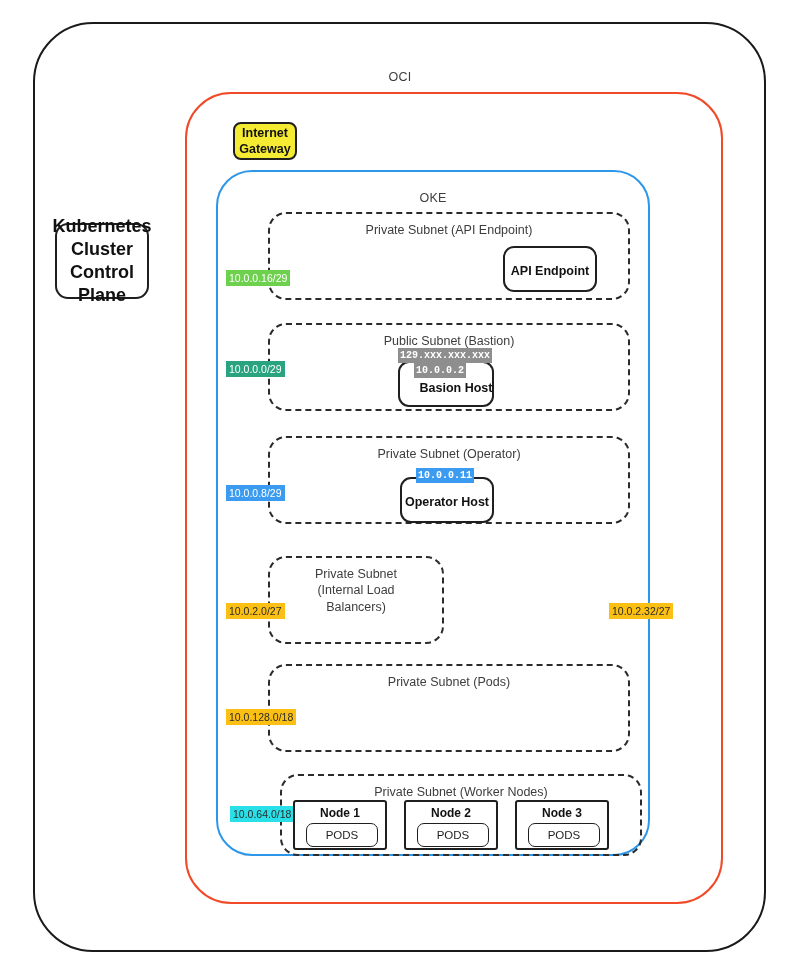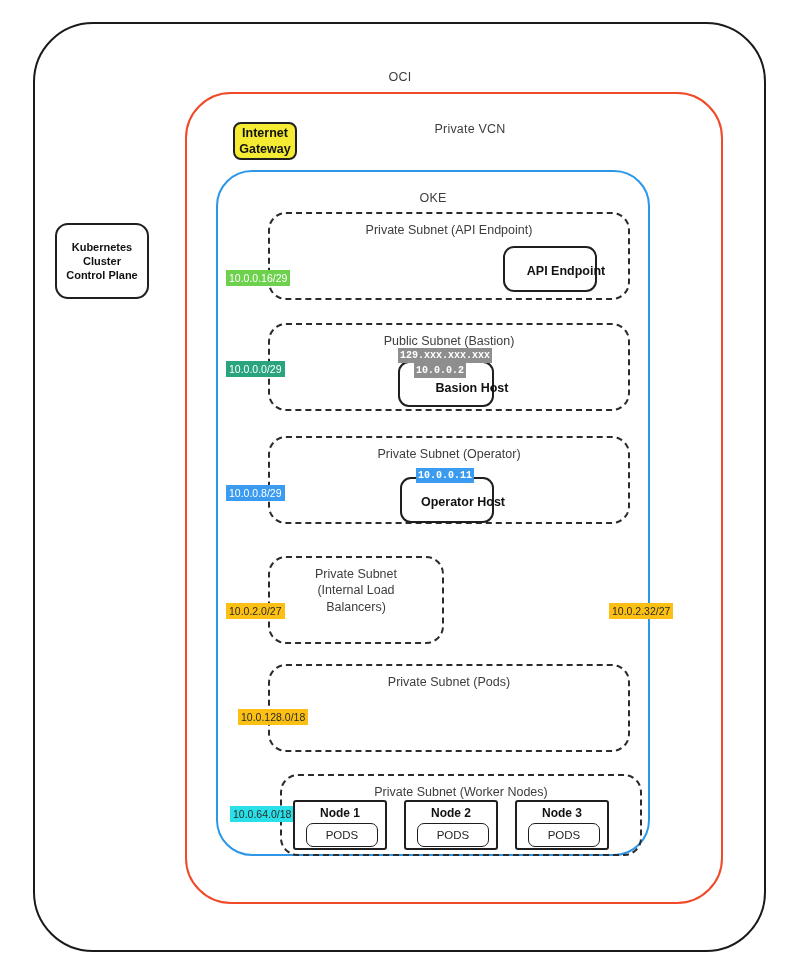--- a/index.html
+++ b/index.html
@@ -76,21 +76,21 @@
     font-weight: bold;
     color: #111111;
     line-height: 1.28;
   }
 
   .kube-control-plane {
     left: 55px;
     top: 223px;
     width: 94px;
     height: 76px;
-    font-size: 11px;
+    font-size: 18px;
     border-radius: 13px;
   }
 
   .internet-gateway {
     left: 233px;
     top: 122px;
     width: 64px;
     height: 38px;
     background: #f5eb32;
     font-size: 12.5px;
@@ -141,42 +141,41 @@
   .cidr-green  { background: #6ed14e; color: #ffffff; }
   .cidr-teal   { background: #2aa37f; color: #ffffff; }
   .cidr-blue   { background: #3a9bf0; color: #ffffff; }
   .cidr-amber  { background: #fcc014; color: #2b2b2b; }
   .cidr-cyan   { background: #2ae0e8; color: #2b2b2b; }
 
   .cidr-api      { left: 226px; top: 250px; }
   .cidr-bastion  { left: 226px; top: 341px; }
   .cidr-operator { left: 226px; top: 465px; }
   .cidr-ilb      { left: 226px; top: 583px; }
-  .cidr-pods     { left: 238px; top: 689px; }
+  .cidr-pods     { left: 226px; top: 689px; }
   .cidr-workers  { left: 230px; top: 786px; }
   .cidr-elb      { left: 609px; top: 583px; }
 
   
   .host {
     position: absolute;
     box-sizing: border-box;
     border: 2px solid #1f1f1f;
     border-radius: 11px;
     background: #ffffff;
   }
   .host-name {
     position: absolute;
     left: 0;
     width: 100%;
     text-align: center;
     font-size: 12.5px;
     font-weight: bold;
     color: #111111;
     white-space: nowrap;
-    padding-left: 16px;
   }
 
   .host-api  { left: 503px; top: 246px; width: 94px; height: 46px; }
   .api-name  { top: 16px; }
 
   .host-bastion { left: 398px; top: 361px; width: 96px; height: 46px; }
   .bastion-name { top: 18px; margin-left: 10px; }
 
   .host-operator { left: 400px; top: 477px; width: 94px; height: 46px; }
   .operator-name { top: 16px; }
@@ -245,21 +244,20 @@
 </head>
 <body>
 
 <div id="canvas">
 
   <div class="frame frame-oci"></div>
   <div class="frame frame-vcn"></div>
   <div class="frame frame-oke"></div>
 
   <div class="frame-title title-oci">OCI</div>
-  <div class="frame-title title-vcn">Private VCN</div>
   <div class="frame-title title-oke">OKE</div>
 
   <div class="node-box kube-control-plane">
     <div>
       <div>Kubernetes</div>
       <div>Cluster</div>
       <div>Control Plane</div>
     </div>
   </div>
 

